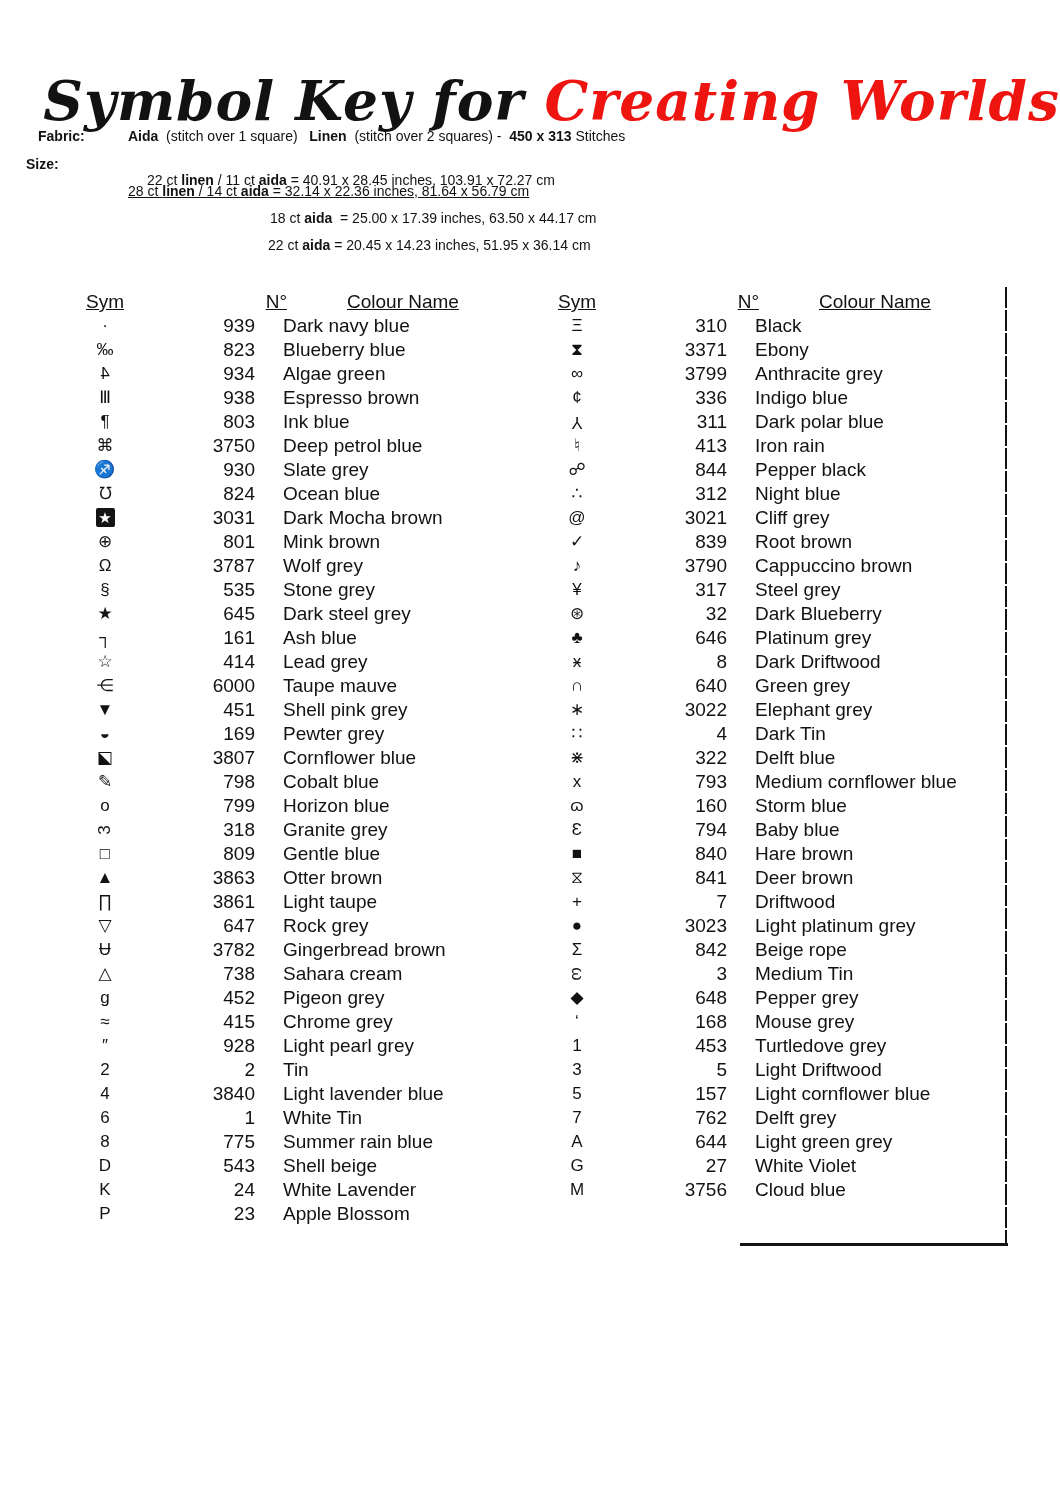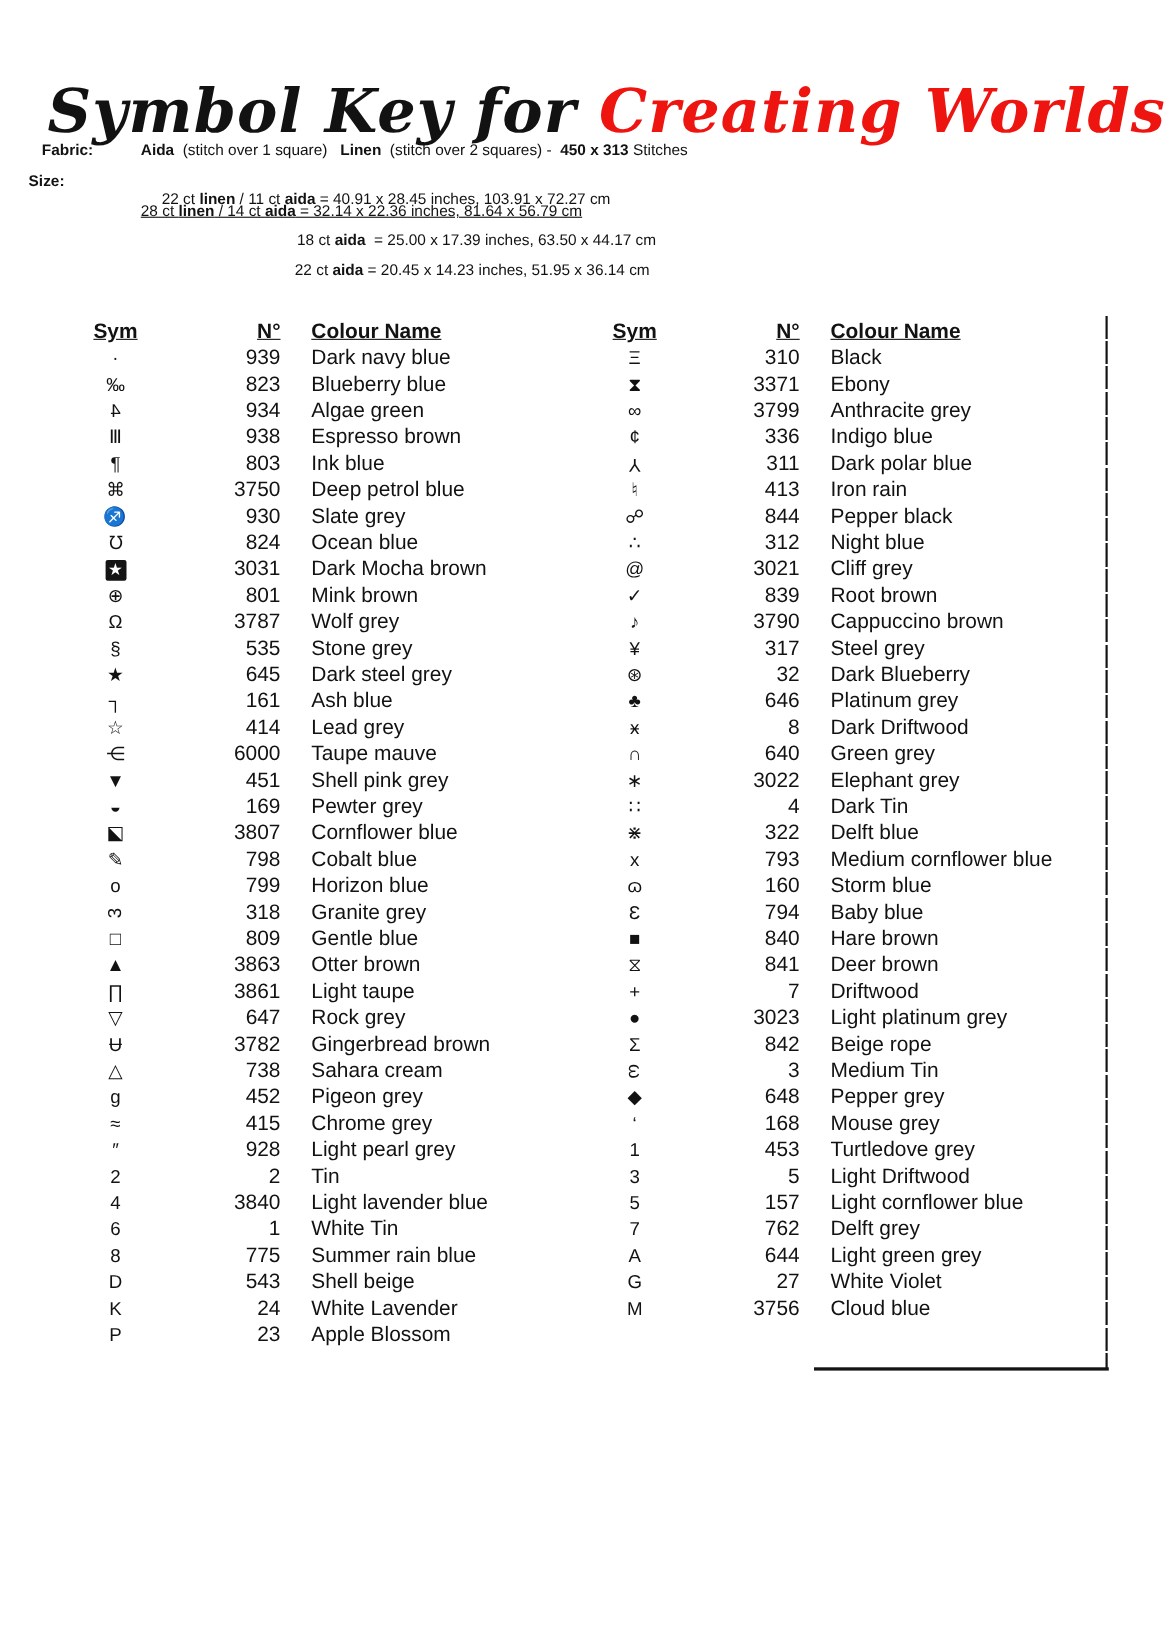--- a/index.html
+++ b/index.html
@@ -22,21 +22,21 @@
   .size-line-3 { top:237px; left:268px; }
   .b { font-weight:bold; }
 
   .tbl { position:absolute; top:290px; }
   .tbl-left  { left:60px; }
   .tbl-right { left:532px; }
   .row, .hrow {
     display:grid; grid-template-columns:90px 105px 260px;
     height:24px; line-height:24px; font-size:19px; white-space:nowrap;
   }
-  .hrow { font-weight:bold; }
+  .hrow { font-weight:normal;gap:32px; }
   .hrow span { text-decoration:underline; }
   .hrow .h-sym { text-align:center; }
   .hrow .h-num { text-align:right; }
   .hrow .h-name { padding-left:28px; }
   .sym  { text-align:center; font-size:17px; }
   .sym-glyph { display:inline-block; min-width:14px; }
   .sym-glyph.inv {
     background:#141414; color:#ffffff; width:19px; height:19px;
     line-height:19px; border-radius:2px; font-size:15px;
   }

